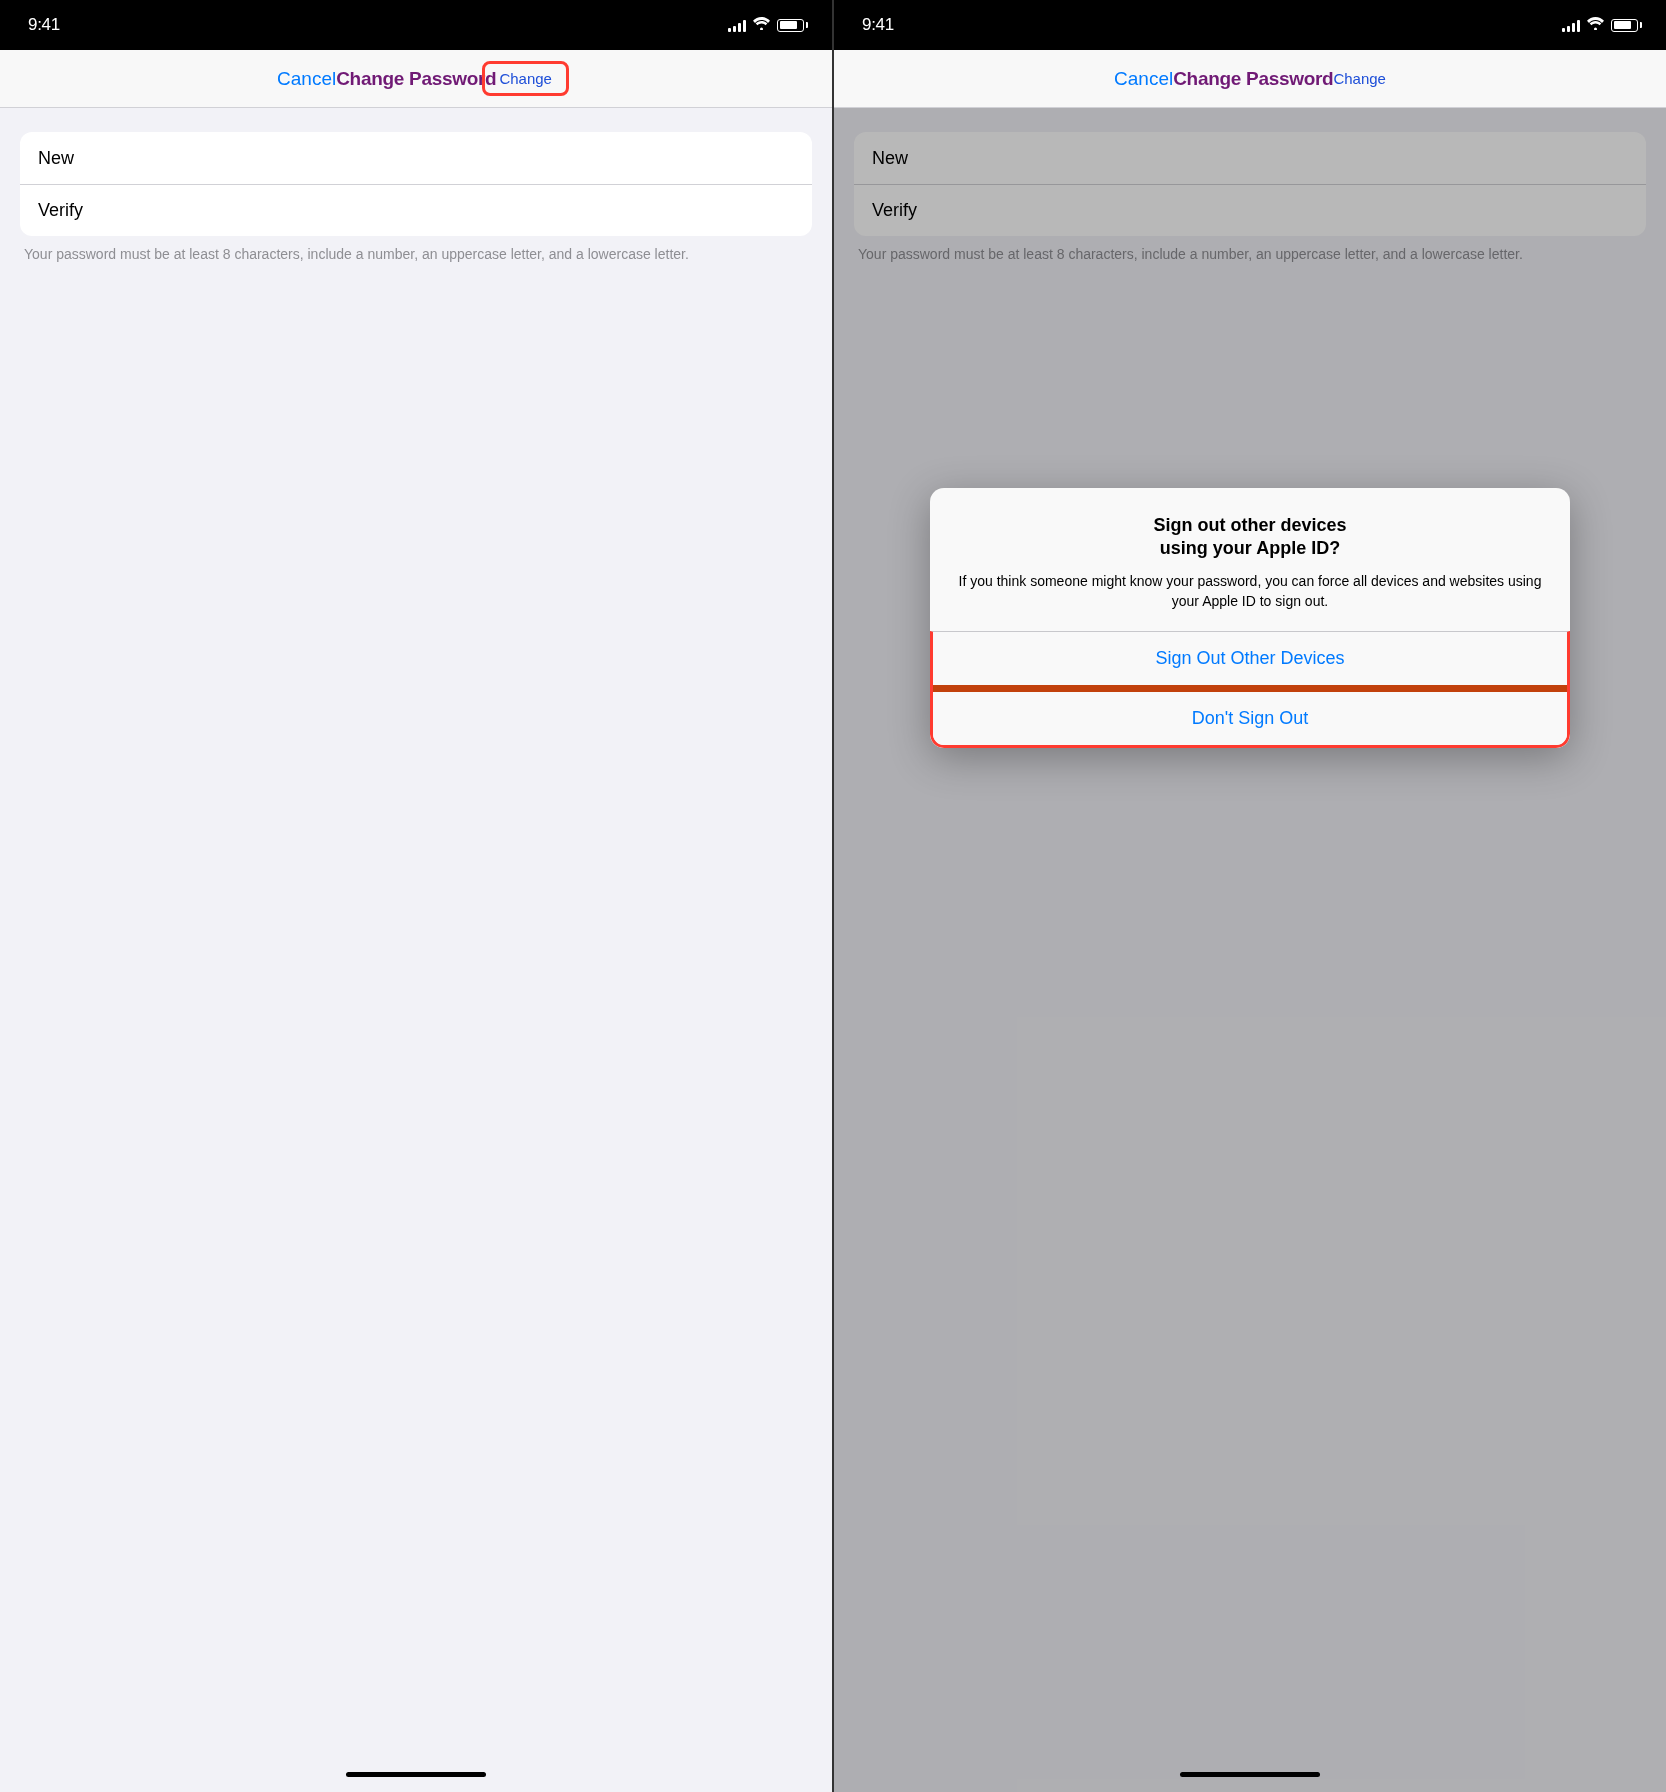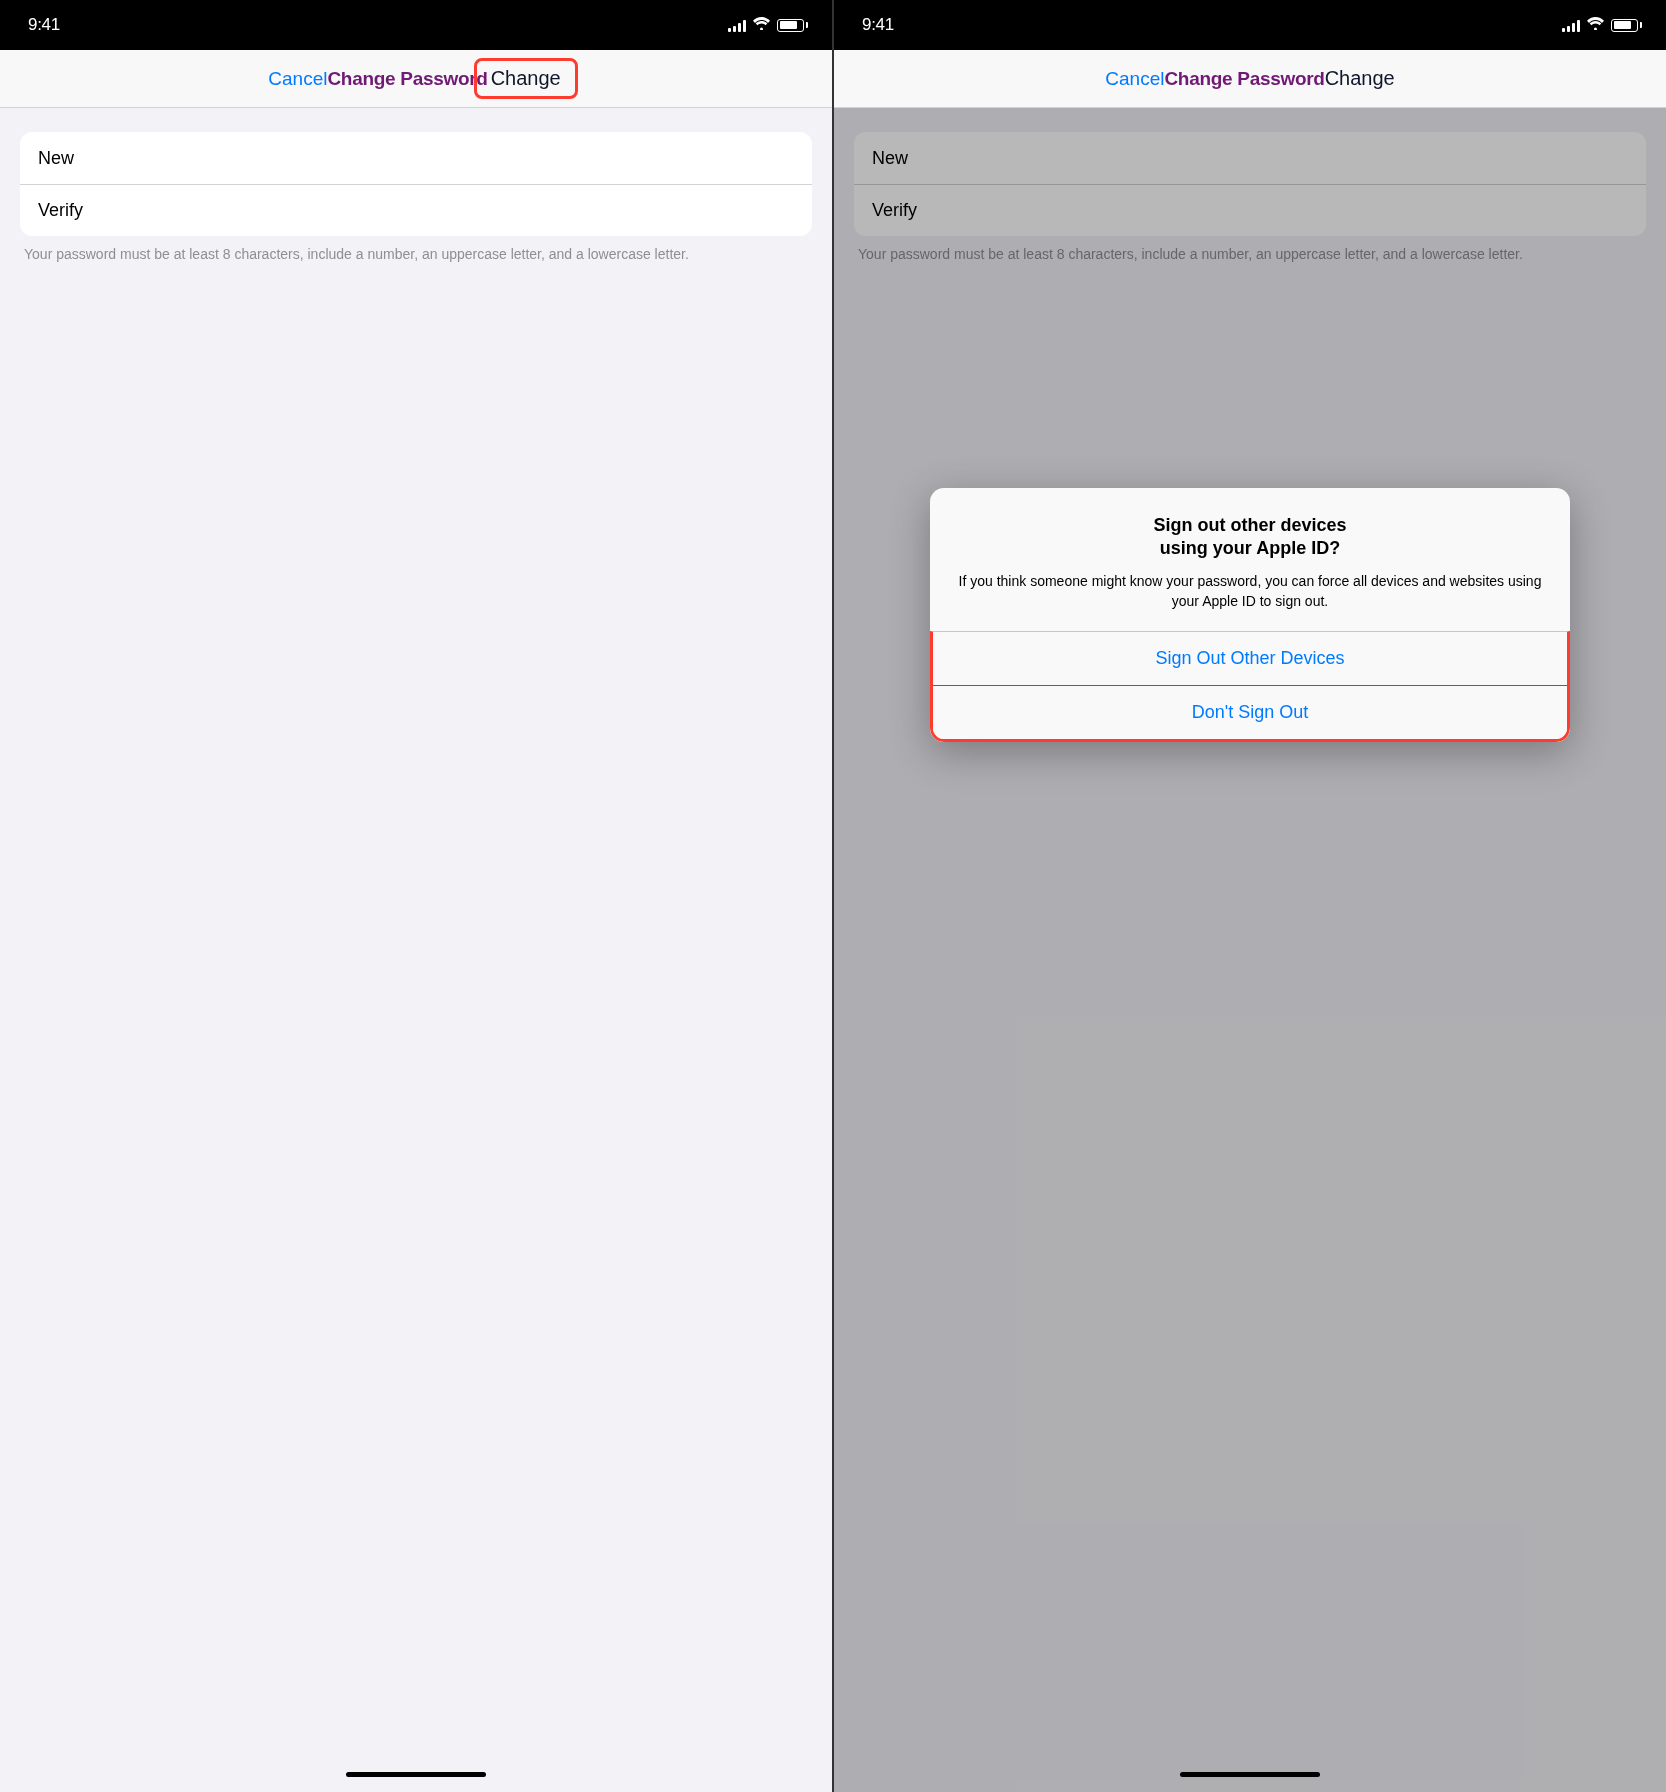--- a/index.html
+++ b/index.html
@@ -121,22 +121,22 @@
     }
 
     .nav-title {
       color: #701a75;
       font-size: 19px;
       font-weight: 700;
       letter-spacing: -0.3px;
     }
 
     .nav-change {
-      color: #0f172a;
-      font-size: 20px;
+      color: #1d4ed8;
+      font-size: 15px;
       font-weight: 400;
       cursor: pointer;
     }
 
     .nav-change.highlighted {
       border: 3px solid #ff3b30;
       padding: 6px 14px;
       border-radius: 8px;
       margin: -6px -14px;
     }
@@ -237,21 +237,21 @@
       padding: 16px 20px;
       text-align: center;
       color: #007aff;
       font-size: 18px;
       font-weight: 400;
       background: #f9f9f9;
       cursor: pointer;
     }
 
     .dialog-btn + .dialog-btn {
-      border-top: 1px solid #c2410c;
+      border-top: 7px solid #c2410c;
     }
 
     
     .right-content-wrapper {
       position: relative;
       flex: 1;
       display: flex;
       flex-direction: column;
     }
 

